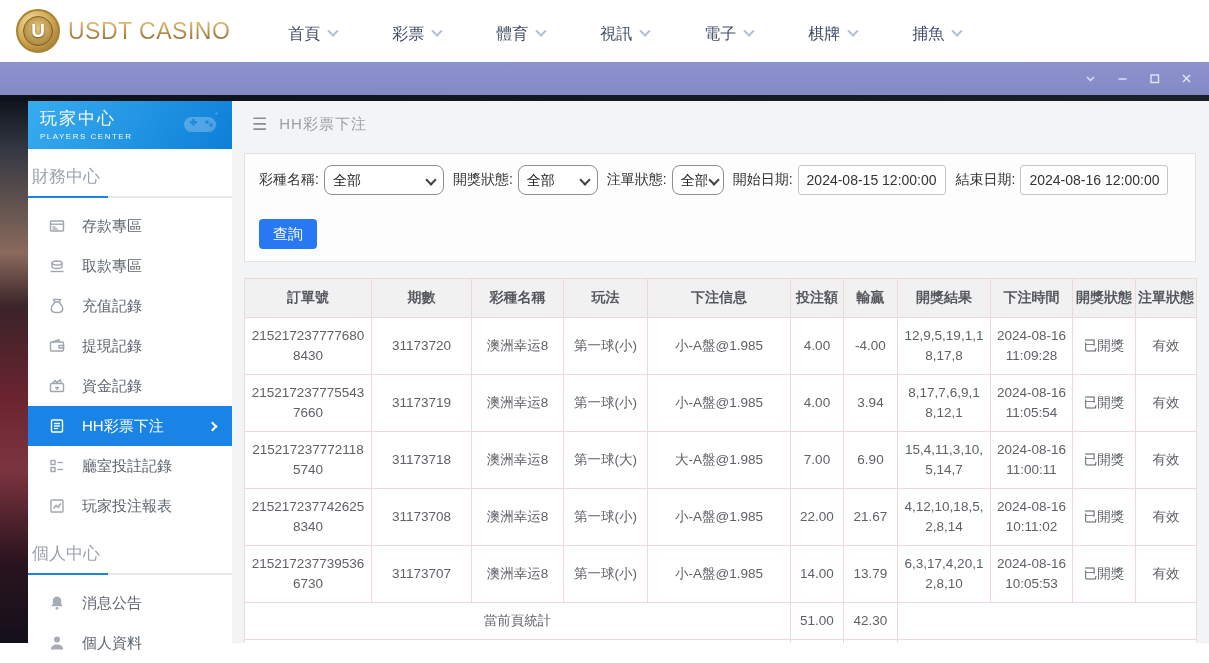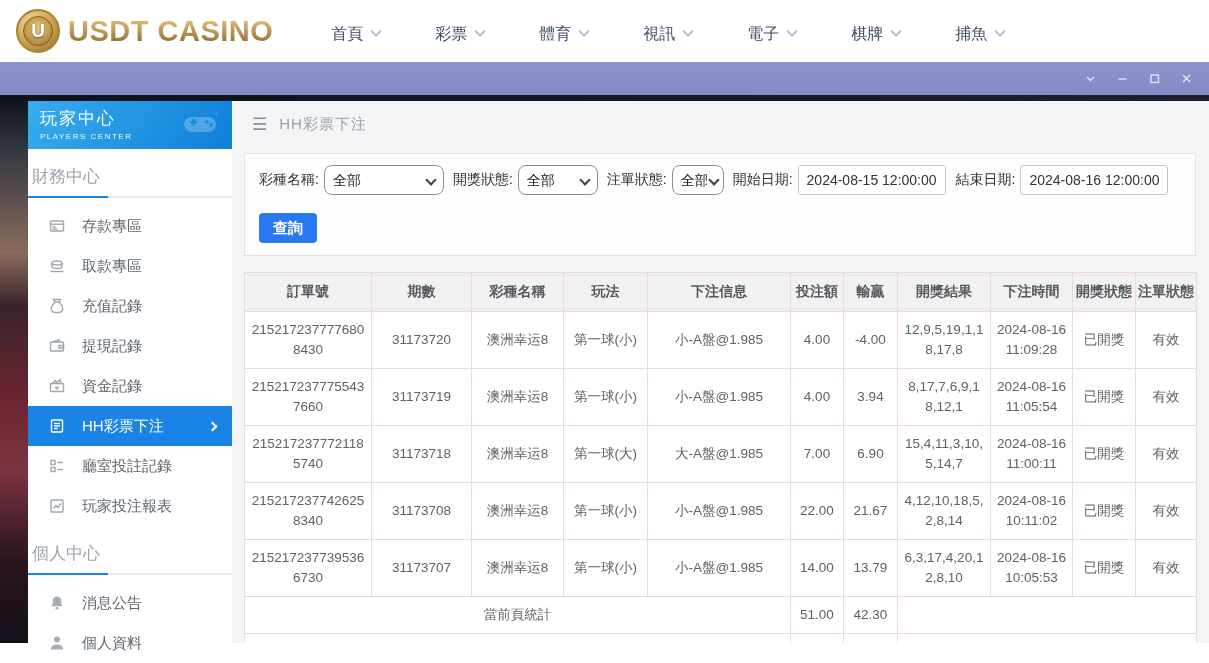--- a/index.html
+++ b/index.html
@@ -22,21 +22,21 @@
     border: 2px solid #a8822f;
   }
   .logo-emblem-inner {
     width: 30px; height: 30px; border-radius: 50%;
     background: radial-gradient(circle at 50% 40%, #e8c87a, #9a742f);
     border: 1px solid #7c5c22; color: #fff; font-weight: bold; font-size: 19px;
     display: flex; align-items: center; justify-content: center;
     text-shadow: 0 1px 2px #6b5120;
   }
   .logo-text {
-    font-size: 29px; font-weight: bold; letter-spacing: 0.5px;
+    font-size: 23px; font-weight: normal; letter-spacing: 0.5px;
     background: linear-gradient(180deg, #d9b671 20%, #8d6a2e 90%);
     -webkit-background-clip: text; background-clip: text; color: transparent;
   }
   .nav { display: flex; align-items: center; gap: 55px; margin-left: 58px; }
   .nav-item {
     display: flex; align-items: center; gap: 9px; cursor: pointer;
     font-size: 16px; color: #414d66; margin-top: 6px;
   }
   .chev-down {
     width: 8px; height: 8px; border-right: 2px solid #b2bedc; border-bottom: 2px solid #b2bedc;
@@ -125,24 +125,23 @@
   .sel-lottery select { width: 120px; }
   .sel-draw select { width: 80px; }
   .sel-order select { width: 52px; padding-right: 16px; }
   .sel-order.sel-wrap::after { right: 6px; }
   .date-input {
     height: 30px; width: 148px; border: 1px solid #c6c6c6; border-radius: 3px;
     font-size: 14px; color: #333; padding: 0 8px; margin-right: 10px; background: #fff;
     font-family: inherit;
   }
   .btn-search {
-    margin-top: 18px; height: 30px; padding: 0 14px; background: #2878f4; color: #fff;
+    margin-top: 24px; height: 30px; padding: 0 14px; background: #2878f4; color: #fff;
     border: none; border-radius: 4px; font-size: 15px; cursor: pointer;
     font-family: inherit;
-    font-weight: bold;
   }
 
   
   .table-wrap { margin: 16px 13px 0 12px; }
   table {
     width: 952px; border-collapse: collapse; table-layout: fixed; background: #fff;
     font-size: 13.5px; color: #5e6166;
   }
   th, td { border: 1px solid #f1d8d8; text-align: center; word-break: break-all; }
   th {

